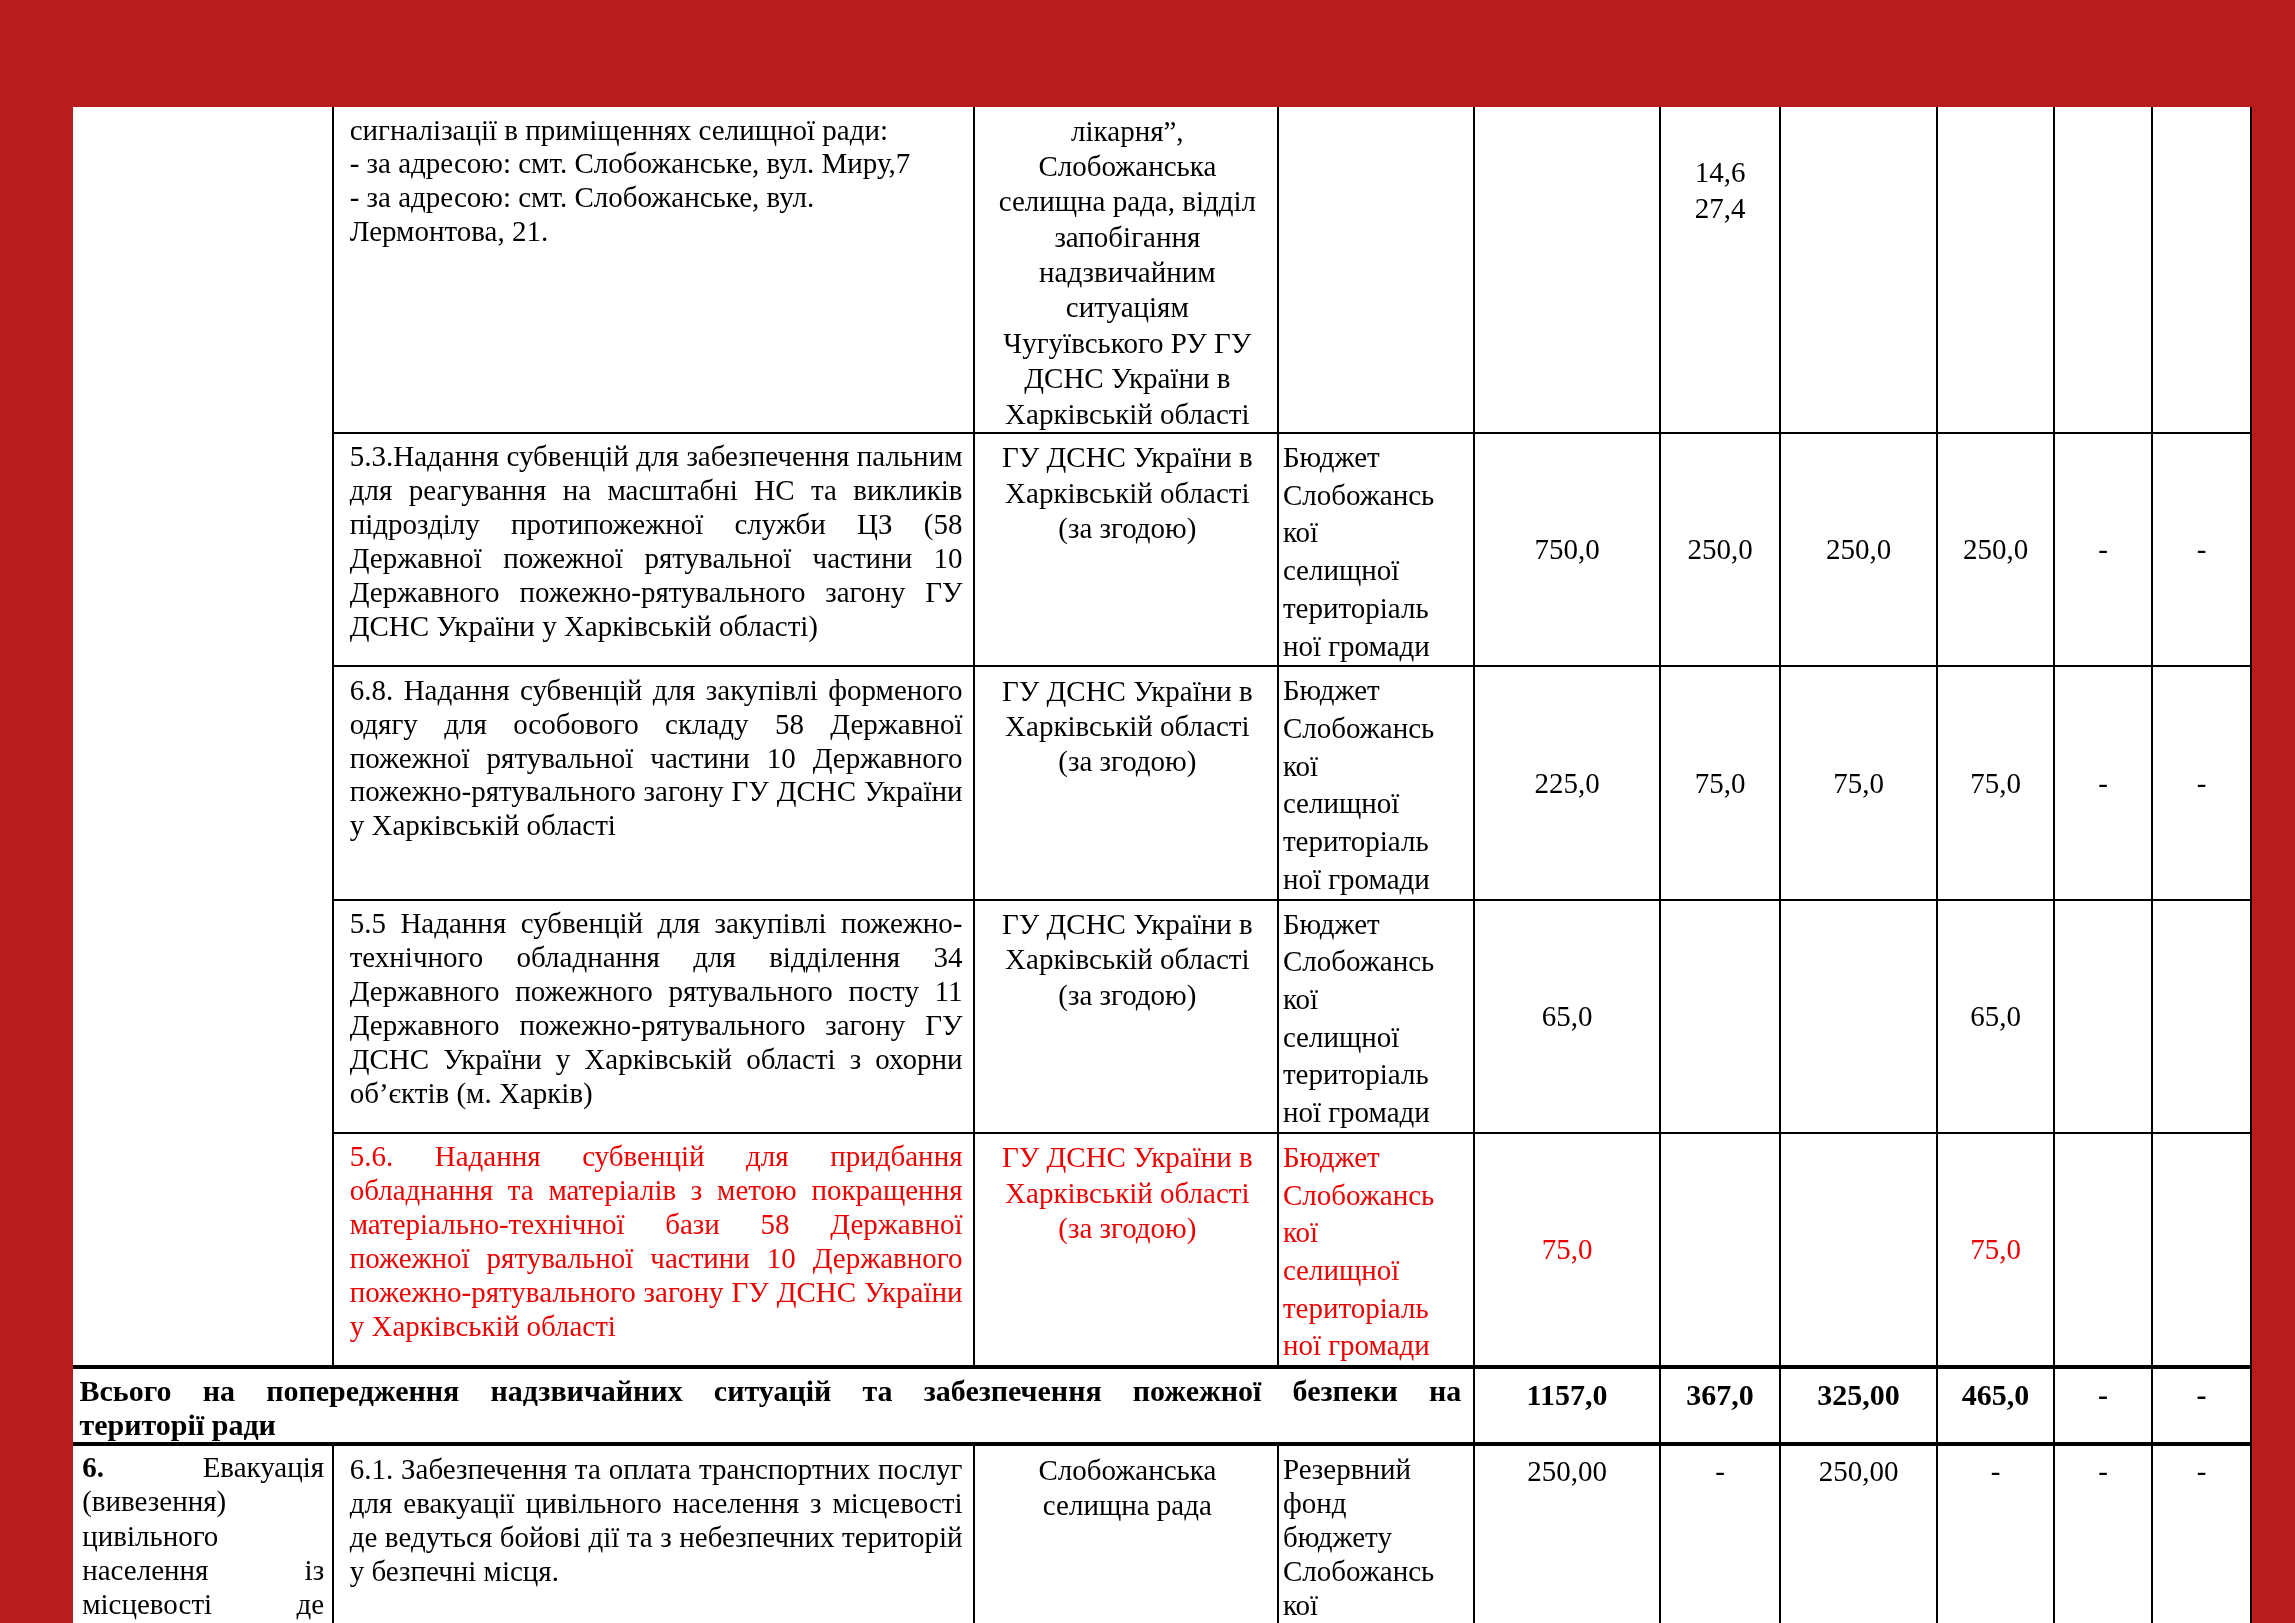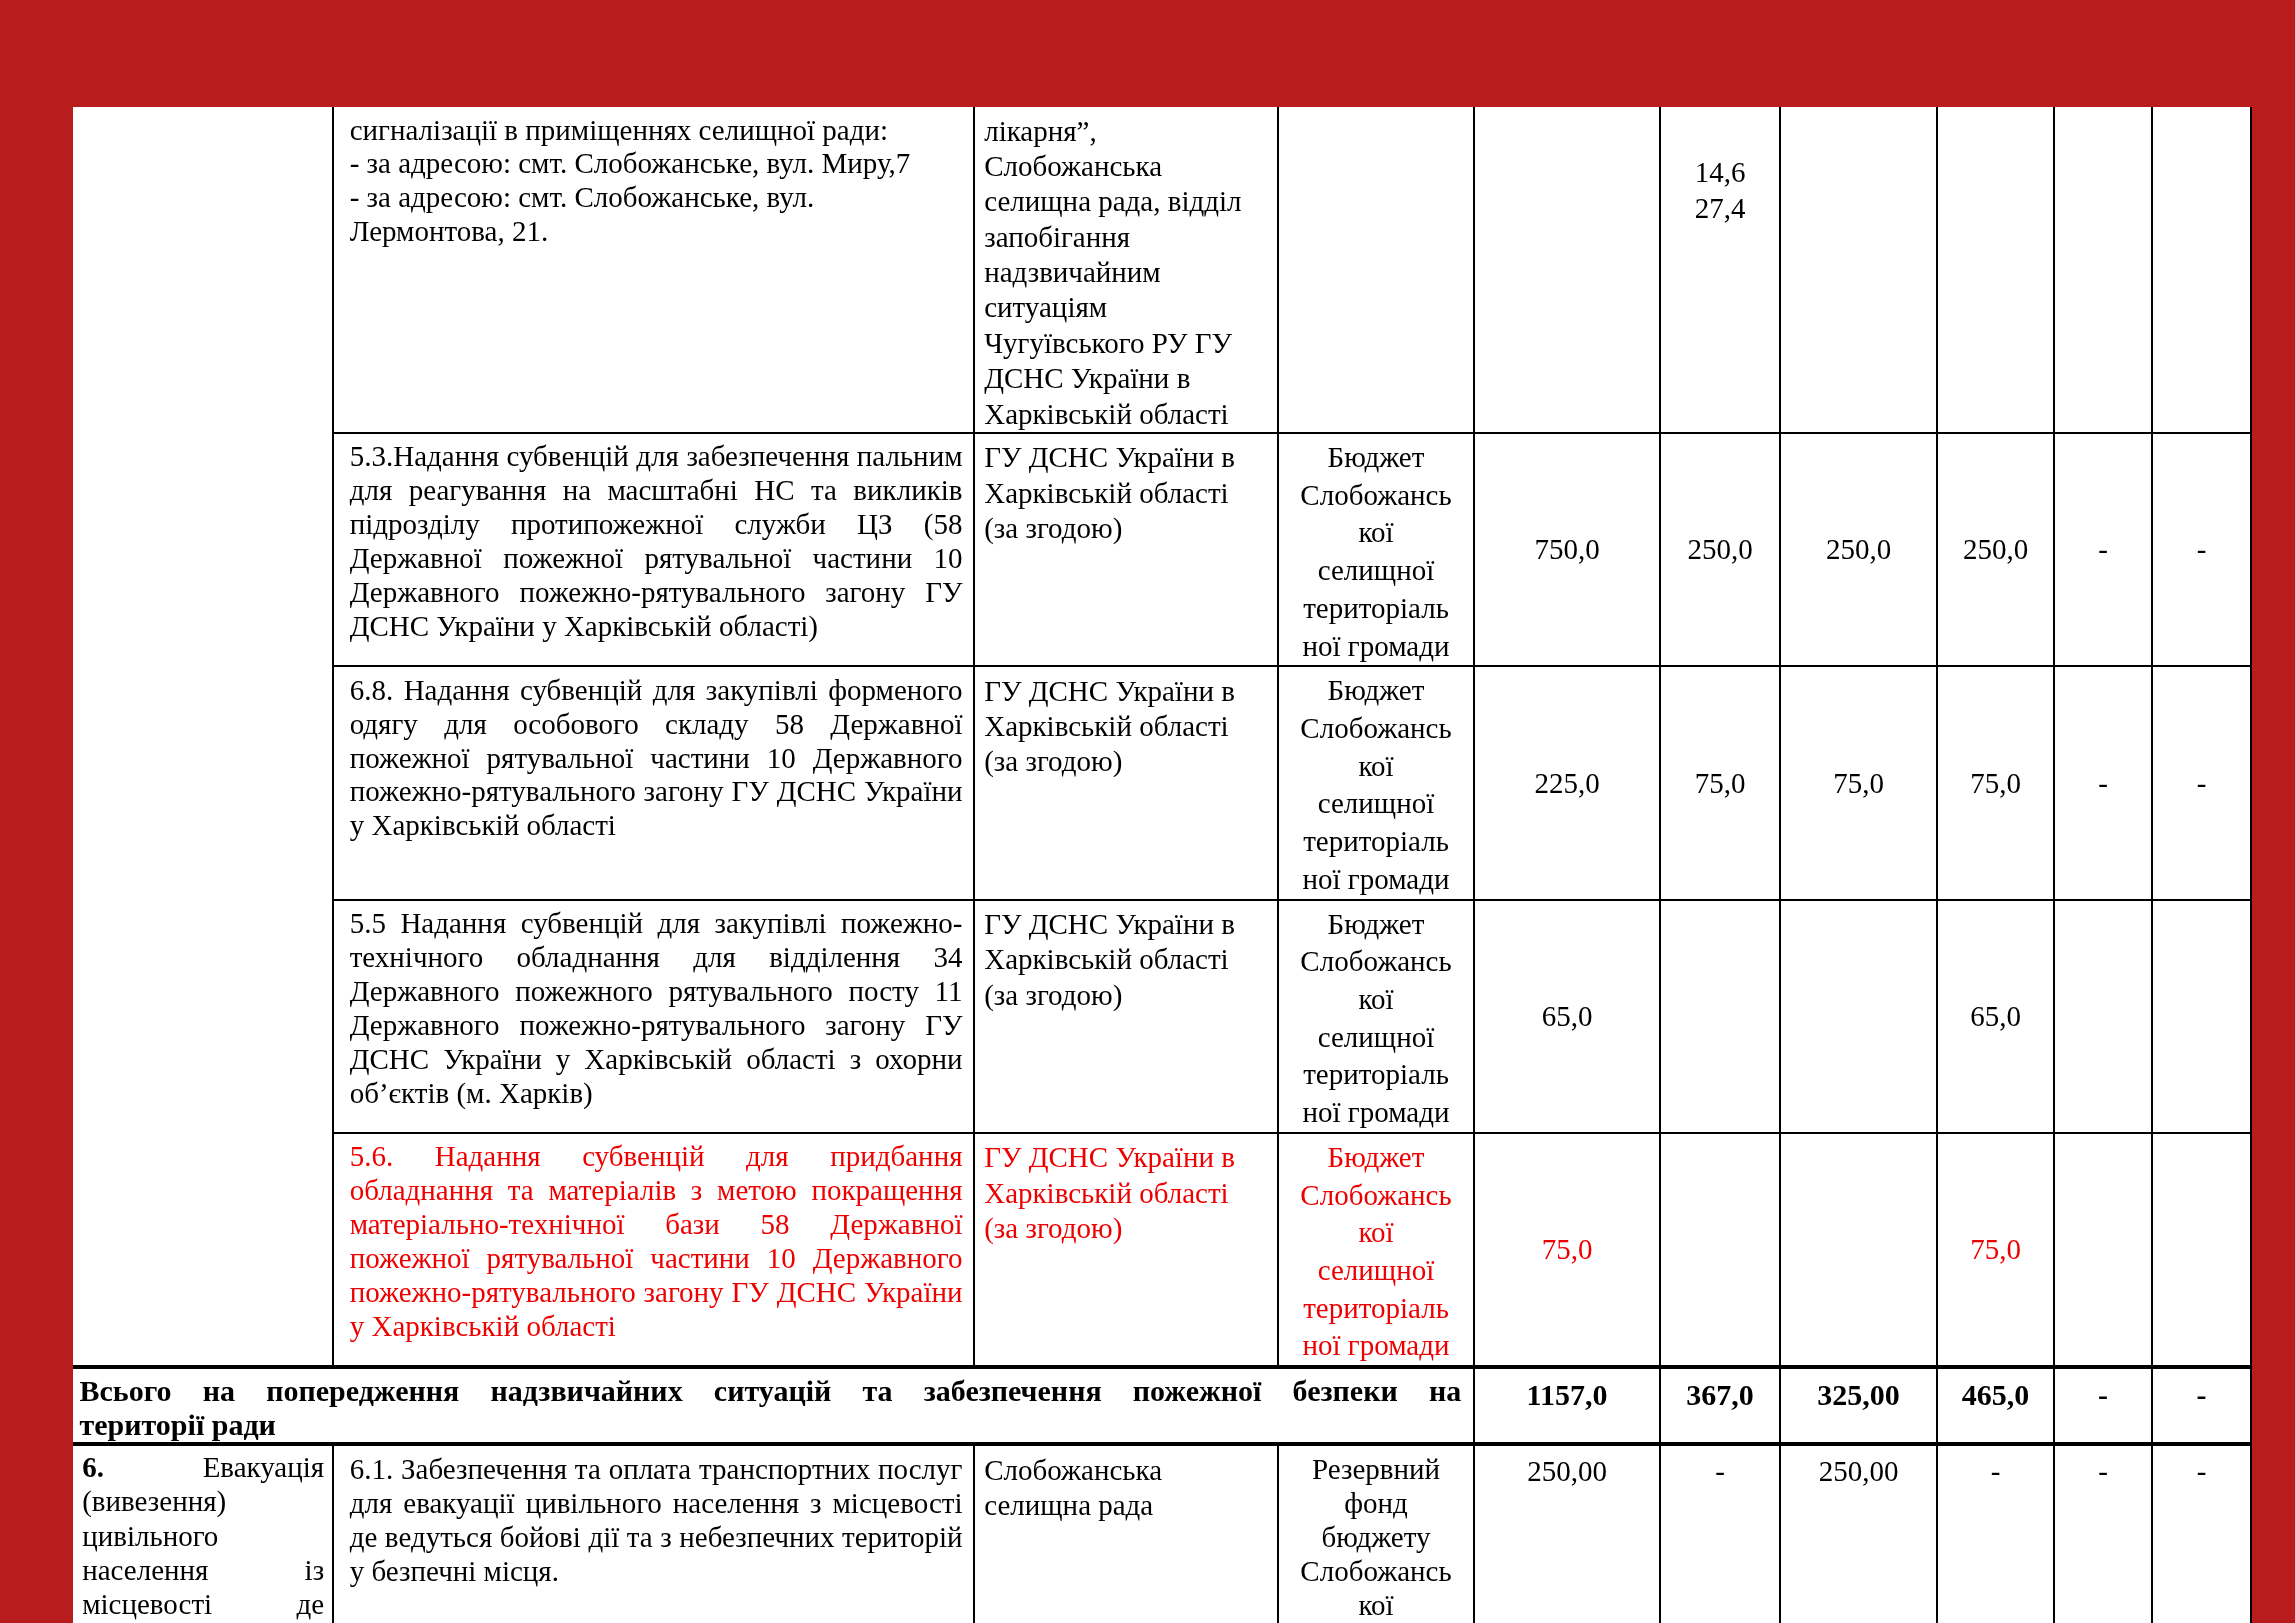--- a/index.html
+++ b/index.html
@@ -26,22 +26,22 @@
   tr.row-6>td{border-bottom-width:5.2px;height:175px;}
   tr.red-row>td{color:var(--hl,#ee0000);}
   .left-border{position:absolute;left:73px;top:425px;width:2.6px;height:1126px;background:#000;}
 
   .pre{white-space:pre-line;}
   .ca-merged{border-top:0;}
   .ca{line-height:1.18;padding:3.9px 7.9px 0 9.2px;text-align:justify;text-align-last:justify;}
   .ca b{font-weight:bold;}
   .cb{line-height:1.17;padding:6.5px 10.5px 0 15.7px;text-align:justify;}
   .cb.pre{text-align:left;}
-  .cc{line-height:1.22;padding:6.5px 6.5px 0 9.2px;text-align:left;margin-left:41px;}
-  .cd{line-height:1.30;padding:5.2px 3.9px 0;text-align:center;}
+  .cc{line-height:1.22;padding:6.5px 6.5px 0 9.2px;text-align:center;margin-left:41px;}
+  .cd{line-height:1.30;padding:5.2px 3.9px 0;}
   .cd-tight{line-height:1.18;}
   .cv{text-align:center;vertical-align:middle;line-height:1.25;}
   .cv-top{vertical-align:top;padding-top:6.5px;}
   .cv-cont{vertical-align:top;padding-top:47px;}
   .total-label{padding:5.2px 11.8px 0 6.5px;font-size:30px;}
   .total-label .l1{display:block;text-align:justify;text-align-last:justify;}
   .total-label .l2{display:block;text-align:left;}
   tr.row-total .cv-top{font-size:30px;}
 </style>
 </head>

